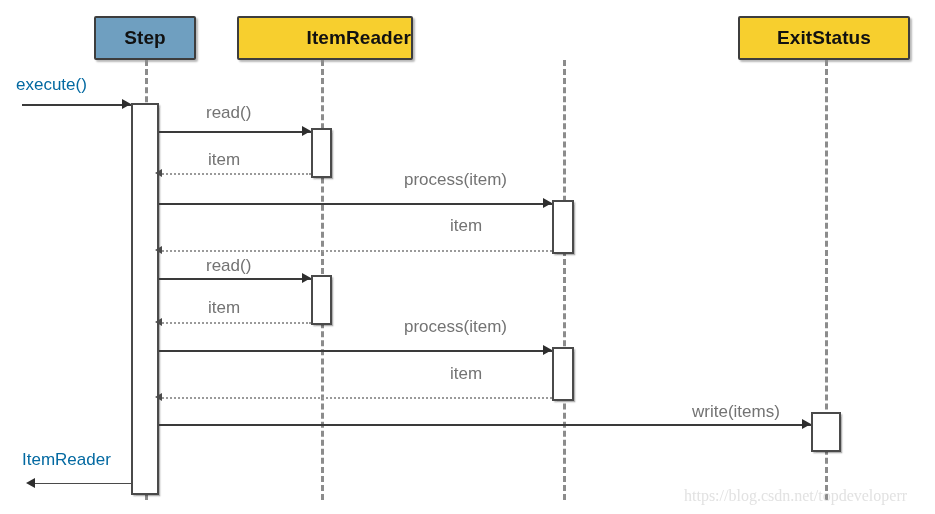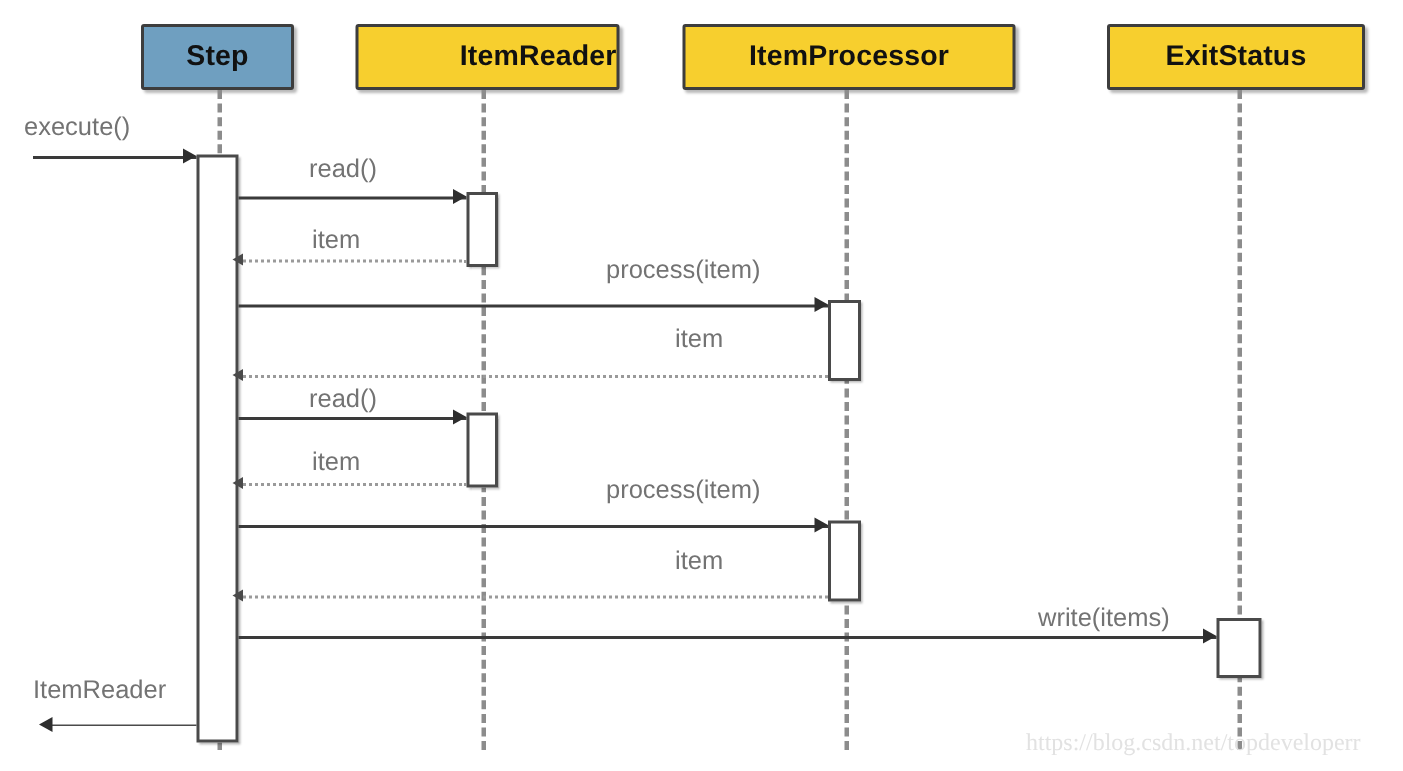--- a/index.html
+++ b/index.html
@@ -95,21 +95,21 @@
     font-size: 17px;
     color: #737373;
     white-space: nowrap;
     text-align: right;
   }
 
   .edge-label {
     position: absolute;
     font-family: "Liberation Sans", sans-serif;
     font-size: 17px;
-    color: #737373;
+    color: #0369a1;
     white-space: nowrap;
   }
 
   
   .watermark {
     position: absolute;
     font-family: Liberation Serif, serif;
     font-size: 16px;
     color: #e2e2e2;
     white-space: nowrap;
@@ -122,23 +122,20 @@
 <div id="diagram-root">
 
   <div class="participant-box" style="left:94px; top:16px; width:102px; height:44px; background:#6f9fc0;">
     <span class="participant-label">Step</span>
   </div>
 
   <div class="participant-box" style="left:237px; top:16px; width:176px; height:44px; background:#f7cf2e;justify-content:flex-end;">
     <span class="participant-label">ItemReader</span>
   </div>
 
-  <div class="participant-box" style="left:455px; top:16px; width:222px; height:44px; background:#f7cf2e;">
-    <span class="participant-label">ItemProcessor</span>
-  </div>
 
   <div class="participant-box" style="left:738px; top:16px; width:172px; height:44px; background:#f7cf2e;">
     <span class="participant-label">ExitStatus</span>
   </div>
 
   <div class="lifeline" style="left:145px; top:60px; height:440px;"></div>
   <div class="lifeline" style="left:321px; top:60px; height:440px;"></div>
   <div class="lifeline" style="left:563px; top:60px; height:440px;"></div>
   <div class="lifeline" style="left:825px; top:60px; height:440px;"></div>
 

